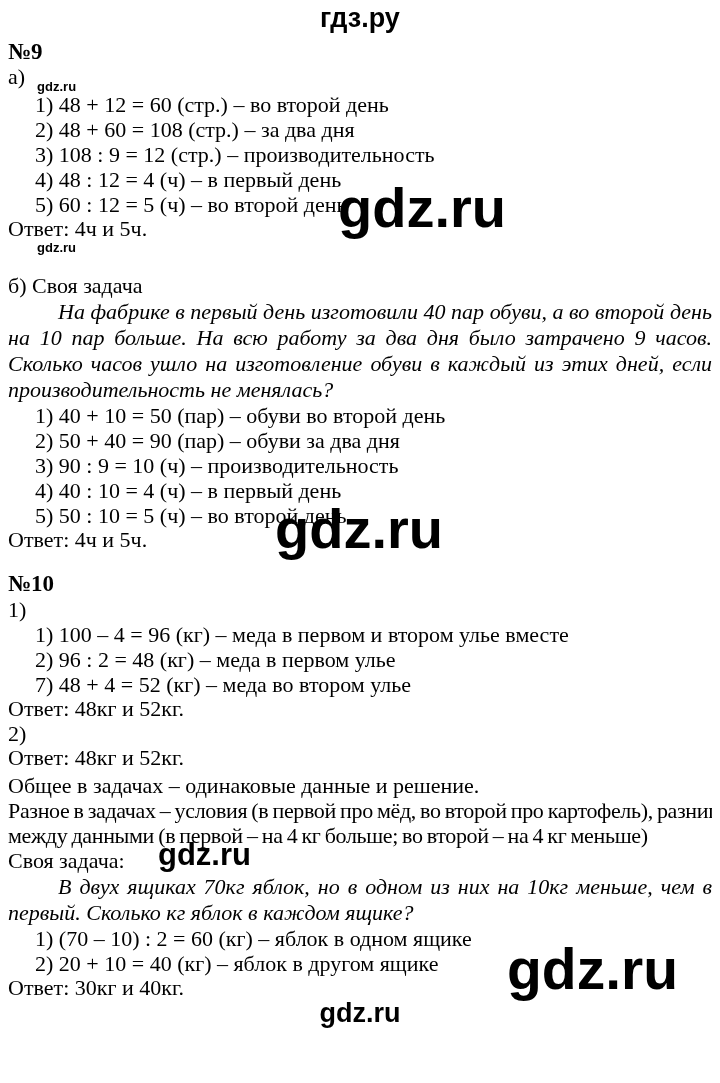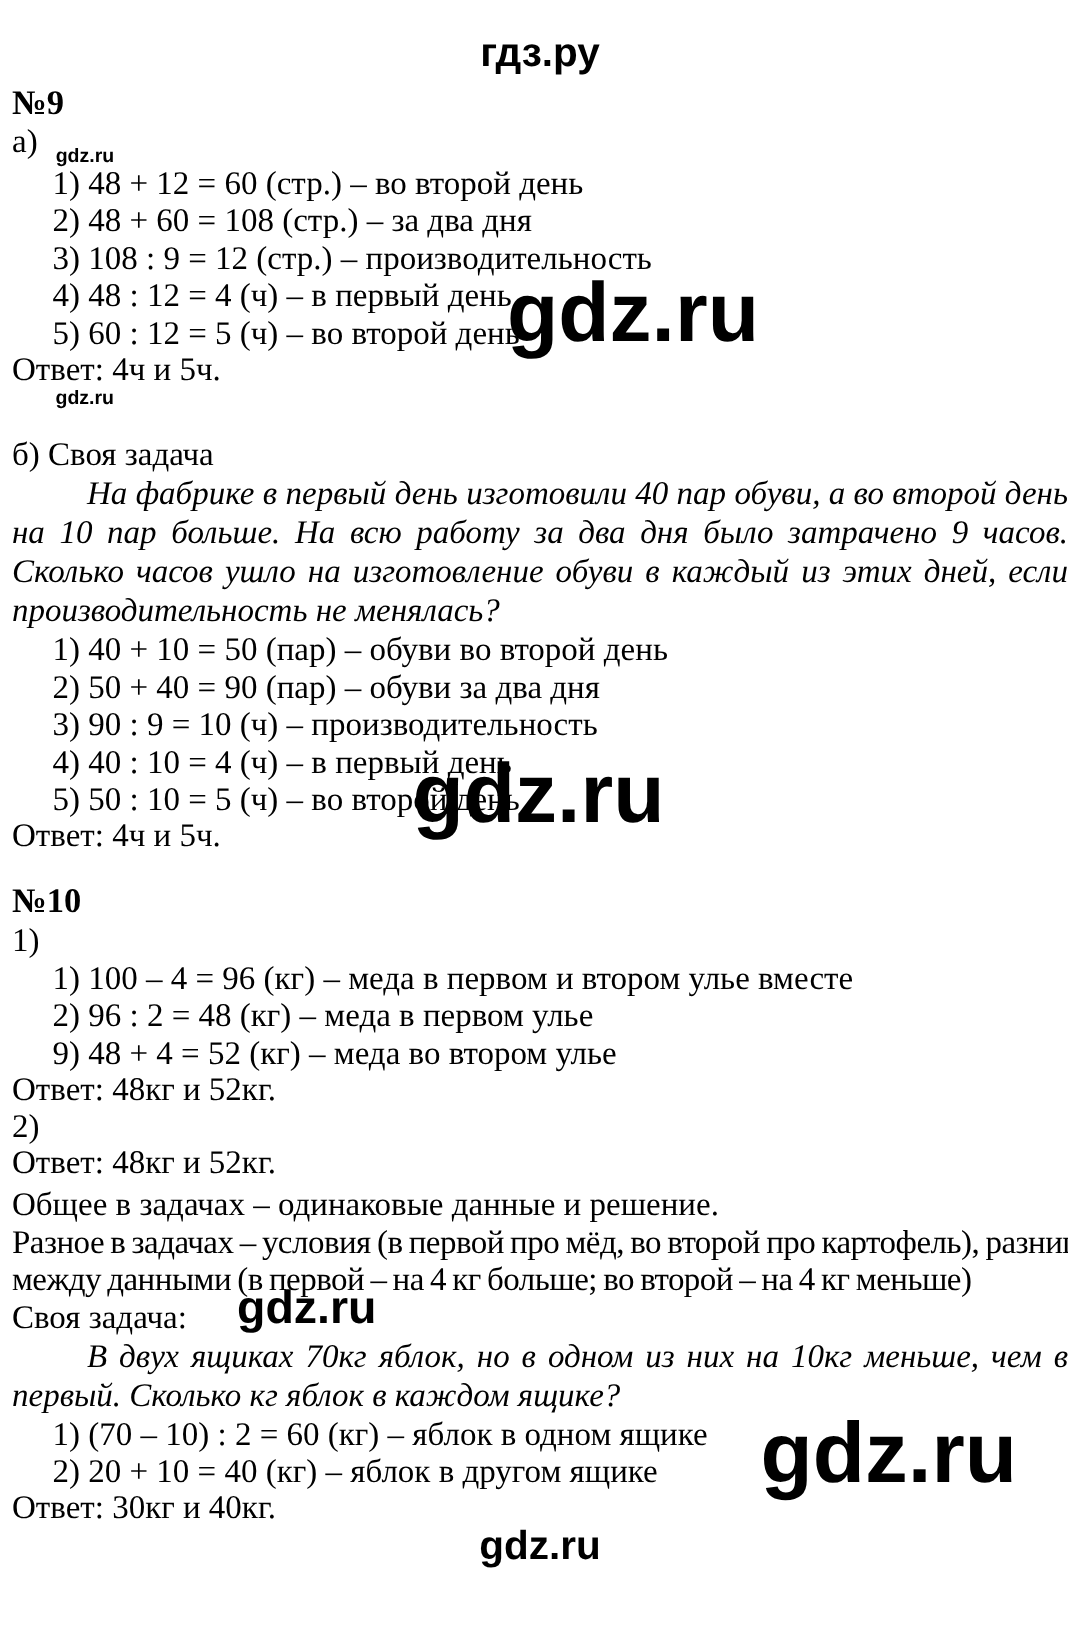--- a/index.html
+++ b/index.html
@@ -12,21 +12,21 @@
     font-family: "Liberation Serif", serif;
     font-size: 22px;
     overflow: hidden;
   }
   .site-header {
     font-family: "Liberation Sans", sans-serif;
     font-weight: bold;
     font-size: 27px;
     line-height: 30px;
     text-align: center;
-    padding-top: 20px;
+    padding-top: 3px;
   }
   .content { padding: 0 8px; }
 
   .p-number {
     font-weight: bold;
     font-size: 23px;
     line-height: 26px;
     margin-top: 6px;
   }
   .p-number--second { margin-top: 19px; }
@@ -147,21 +147,21 @@
     </div>
 
     <div>
       <div class="p-number p-number--second">№10</div>
 
       <div class="sub-label">1)</div>
 
       <div class="steps">
         <div class="step">1) 100 – 4 = 96 (кг) – меда в первом и втором улье вместе</div>
         <div class="step">2) 96 : 2 = 48 (кг) – меда в первом улье</div>
-        <div class="step">9) 48 + 4 = 52 (кг) – меда во втором улье</div>
+        <div class="step">7) 48 + 4 = 52 (кг) – меда во втором улье</div>
       </div>
 
       <div class="answer">Ответ: 48кг и 52кг.</div>
 
       <div class="sub-label">2)</div>
 
 
       <div class="answer">Ответ: 48кг и 52кг.</div>
 
       <div class="note">Общее в задачах – одинаковые данные и решение.</div>

